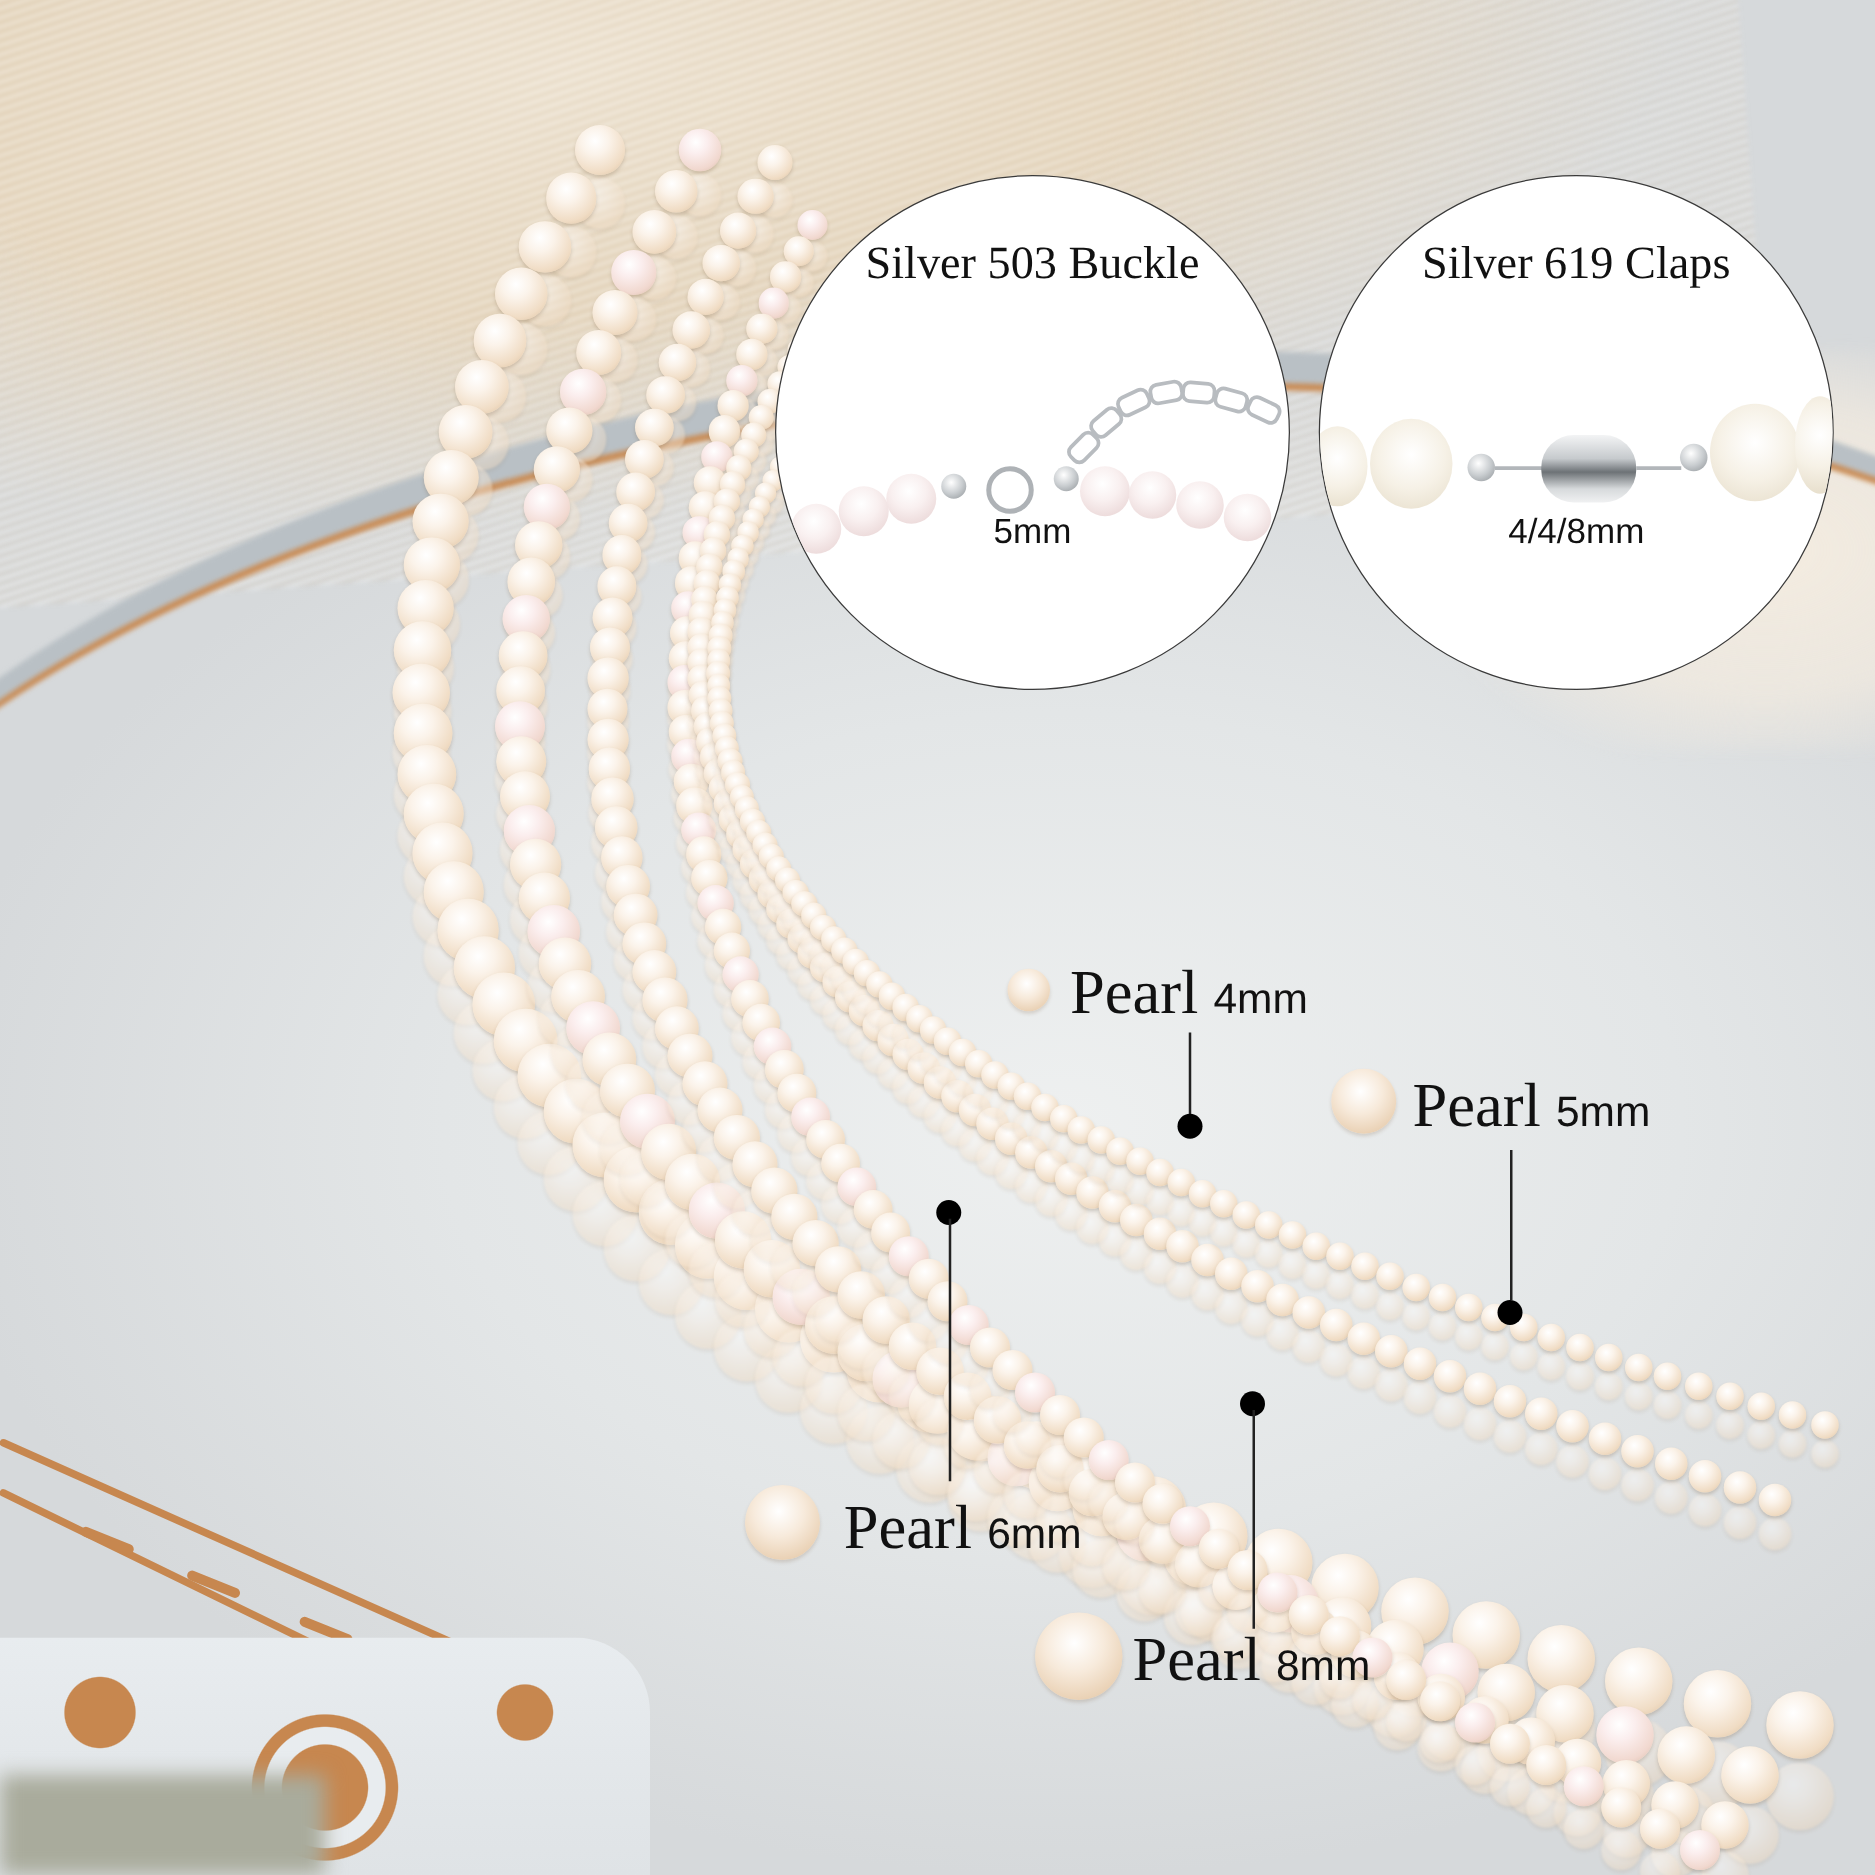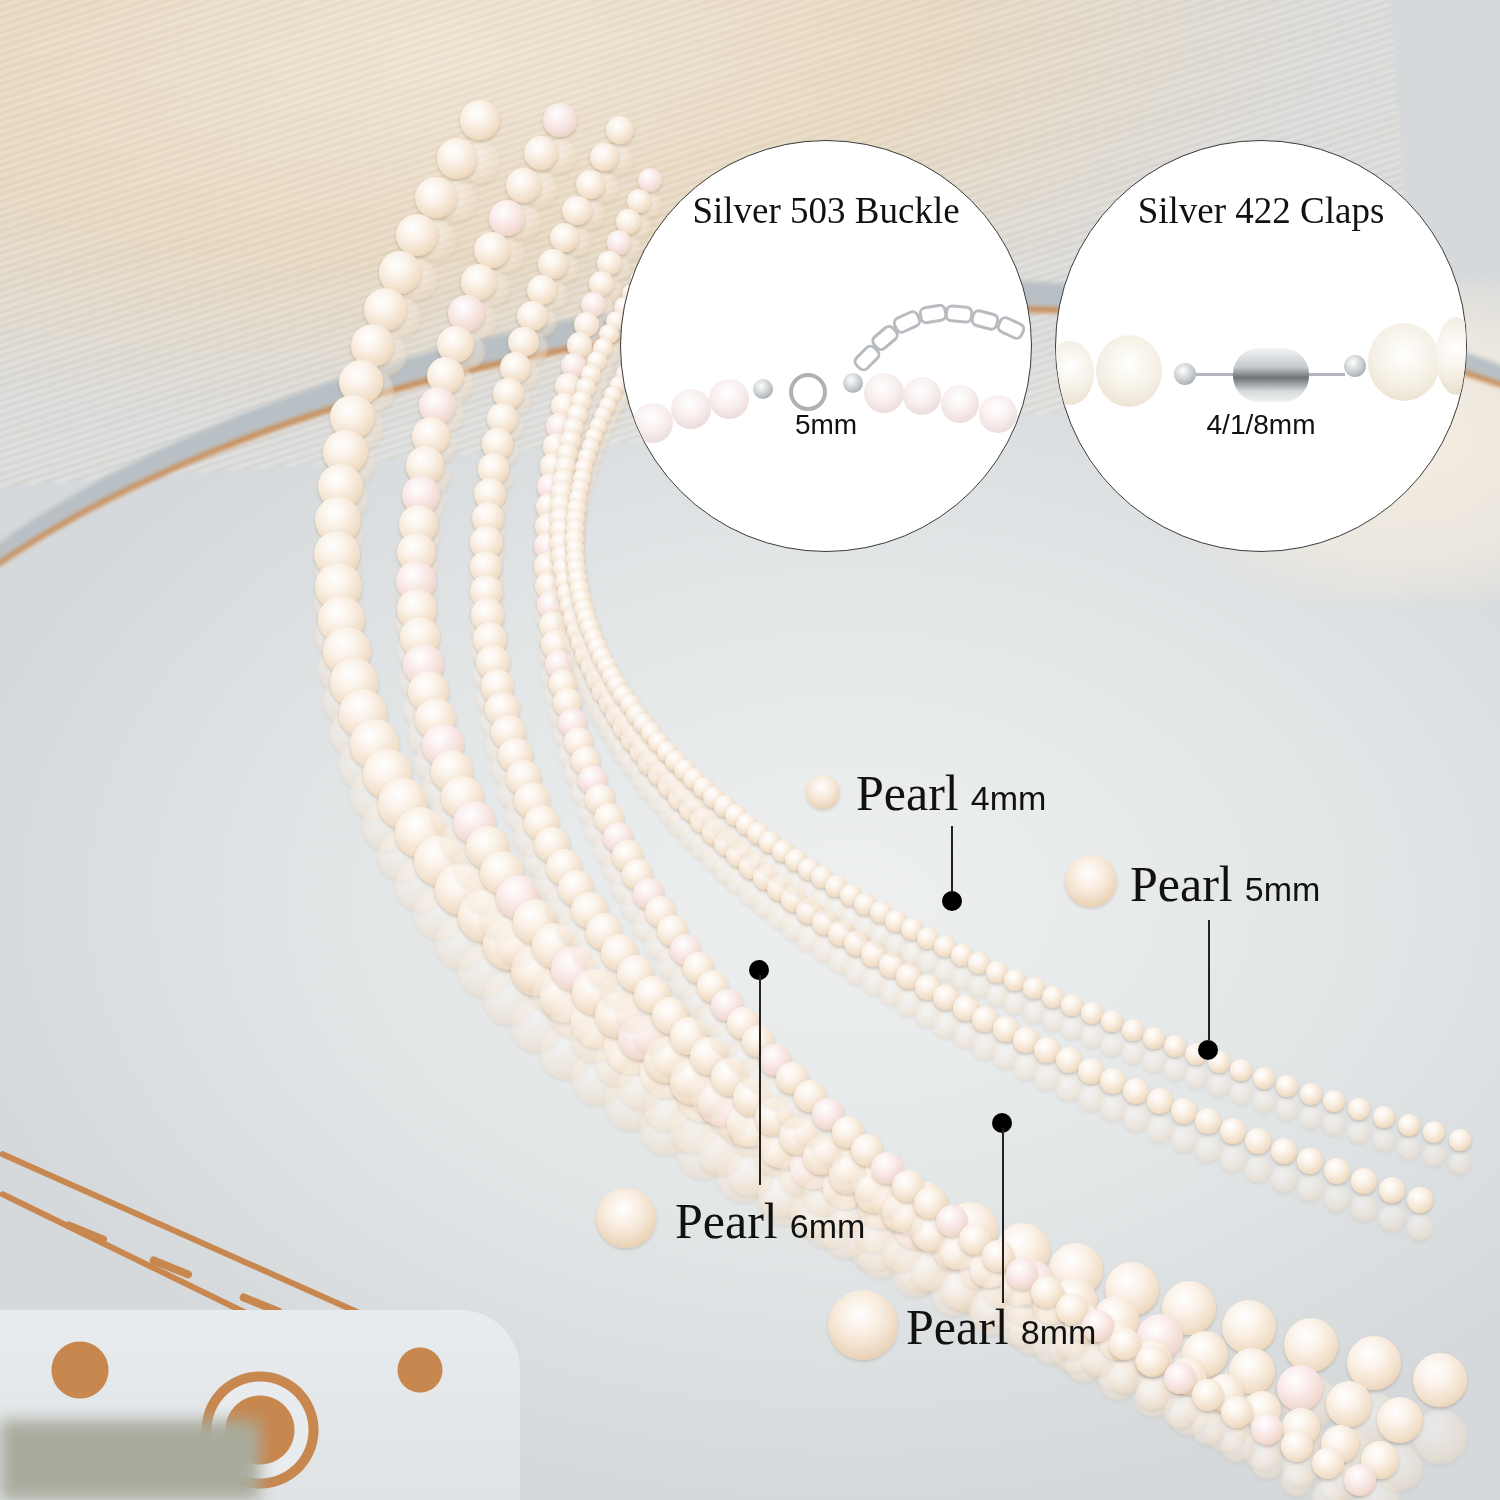--- a/index.html
+++ b/index.html
@@ -911,33 +911,33 @@
     <div class="chain-link" style="left:376px;top:178px;transform:rotate(25deg);"></div>
     <div class="mini-pearl" style="left:243px;top:232px;width:40px;height:40px;"></div>
     <div class="mini-pearl" style="left:282px;top:236px;width:38px;height:38px;"></div>
     <div class="mini-pearl" style="left:320px;top:244px;width:38px;height:38px;"></div>
     <div class="mini-pearl" style="left:358px;top:254px;width:38px;height:38px;"></div>
   </div>
   <div class="csize">5mm</div>
 </div>
 
 <div class="detail-circle" style="left:1055px;top:140px;">
-  <div class="ctitle">Silver 422 Claps</div>
+  <div class="ctitle">Silver 619 Claps</div>
   <div>
     <div class="mini-pearl" style="left:-10px;top:200px;width:48px;height:64px;background:radial-gradient(circle at 50% 40%,#fff 0%,#f6f1e6 50%,#e5dcc8 100%);"></div>
     <div class="mini-pearl" style="left:40px;top:194px;width:66px;height:72px;background:radial-gradient(circle at 50% 40%,#fff 0%,#f6f1e6 50%,#e5dcc8 100%);"></div>
     <div class="silver-bead" style="left:118px;top:222px;width:22px;height:22px;"></div>
     <div class="wire" style="left:140px;top:232px;width:38px;"></div>
     <div class="clasp-barrel" style="left:177px;top:207px;"></div>
     <div class="wire" style="left:253px;top:232px;width:36px;"></div>
     <div class="silver-bead" style="left:288px;top:214px;width:22px;height:22px;"></div>
     <div class="mini-pearl" style="left:312px;top:182px;width:72px;height:78px;background:radial-gradient(circle at 50% 40%,#fff 0%,#f6f1e6 50%,#e5dcc8 100%);"></div>
     <div class="mini-pearl" style="left:380px;top:176px;width:40px;height:78px;background:radial-gradient(circle at 50% 40%,#fff 0%,#f6f1e6 50%,#e5dcc8 100%);"></div>
   </div>
-  <div class="csize">4/1/8mm</div>
+  <div class="csize">4/4/8mm</div>
 </div>
 
 <div class="label-pearl" style="left:806px;top:775px;width:34px;height:34px;"></div>
 <div class="label" style="left:856px;top:764px;">
   <span class="lname">Pearl</span>
   <span class="lsize">4mm</span>
 </div>
 <div class="leader" style="left:951px;top:826px;height:72px;"></div>
 <div class="dot" style="left:942px;top:891px;"></div>
 

